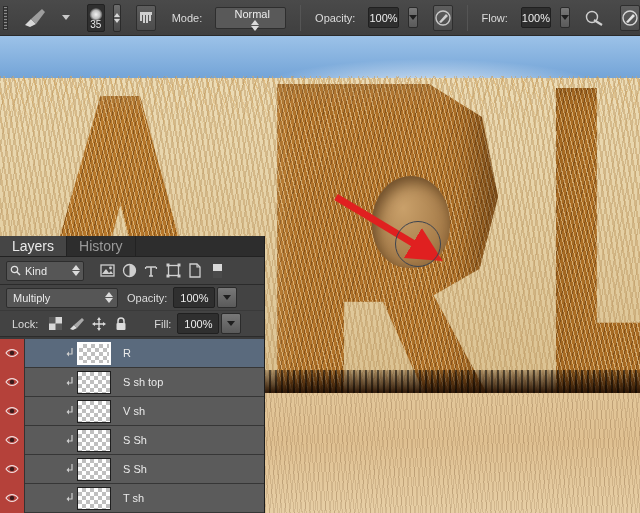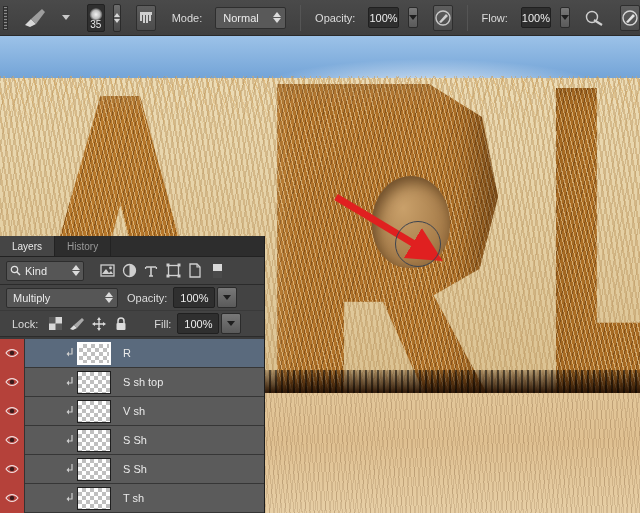--- a/index.html
+++ b/index.html
@@ -142,21 +142,21 @@
     display: flex; align-items: center; justify-content: center; cursor: pointer;
   }
   .iconbtn.flat { background: none; border: none; }
   .lbl { margin-left: 9px; color: #dcdcdc; font-size: 11px; white-space: nowrap; }
   .combo {
     margin-left: 6px; height: 22px; background: #595959;
     border: 1px solid #2e2e2e; border-radius: 2px;
     display: flex; align-items: center; justify-content: space-between;
     padding: 0 4px 0 7px; color: #ededed; font-size: 11px; cursor: pointer;
   }
-  .combo.mode { width: 152px; }
+  .combo.mode { width: 152px; flex-direction: column; }
   .stepper-arrows { display: flex; flex-direction: column; gap: 1px; margin-left: 6px; }
   .stepper-arrows i { width: 0; height: 0; border-left: 4px solid transparent; border-right: 4px solid transparent; }
   .stepper-arrows i.up { border-bottom: 5px solid #dcdcdc; }
   .stepper-arrows i.dn { border-top: 5px solid #dcdcdc; }
   .numfield {
     margin-left: 6px; width: 42px; height: 21px; background: #2f2f2f;
     border: 1px solid #202020; border-radius: 2px; color: #ededed; font-size: 11px;
     display: flex; align-items: center; justify-content: center; cursor: text;
   }
   .dropbtn {
@@ -170,21 +170,21 @@
   #layerspanel {
     position: absolute; left: 0; top: 236px; width: 265px; height: 277px;
     background: #3b3b3b; border-right: 1px solid #1d1d1d;
     font-size: 11px; color: #d2d2d2;
   }
   #paneltabs {
     height: 21px; background: #2d2d2d; display: flex; align-items: stretch;
     border-bottom: 1px solid #222;
   }
   .ptab {
-    display: flex; align-items: center; padding: 0 12px; font-size: 10px;
+    display: flex; align-items: center; padding: 0 12px; font-size: 14px;
     color: #9a9a9a; cursor: pointer; border-right: 1px solid #222;
   }
   .ptab.active { background: #454545; color: #eaeaea; }
   #filterrow {
     height: 28px; display: flex; align-items: center; padding: 0 6px; gap: 0;
     background: #434343; border-bottom: 1px solid #2b2b2b;
   }
   .kindsel {
     width: 78px; height: 20px; background: #565656; border: 1px solid #2d2d2d; border-radius: 2px;
     display: flex; align-items: center; padding: 0 3px; gap: 4px; color: #eaeaea; cursor: pointer;

